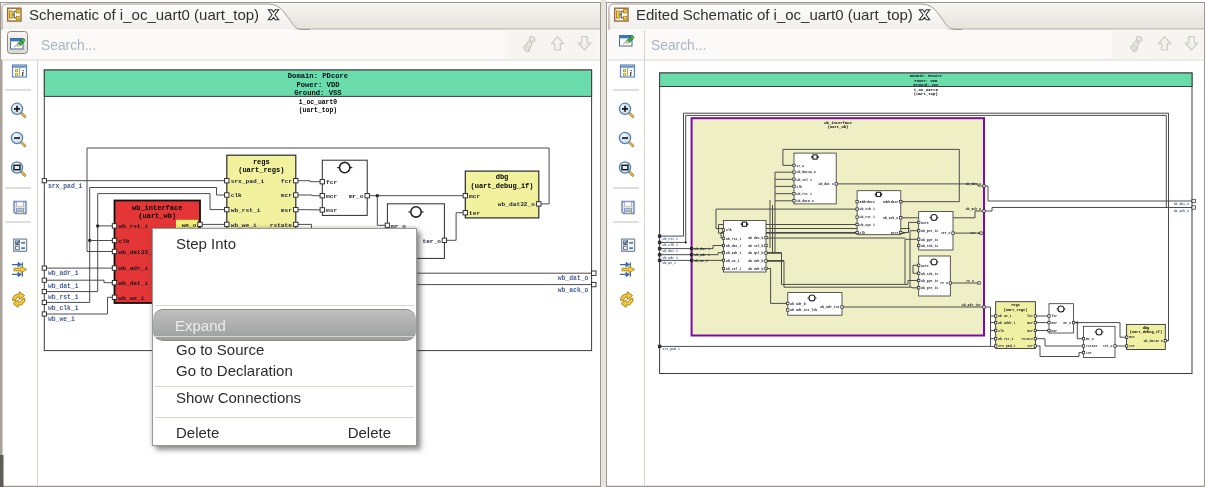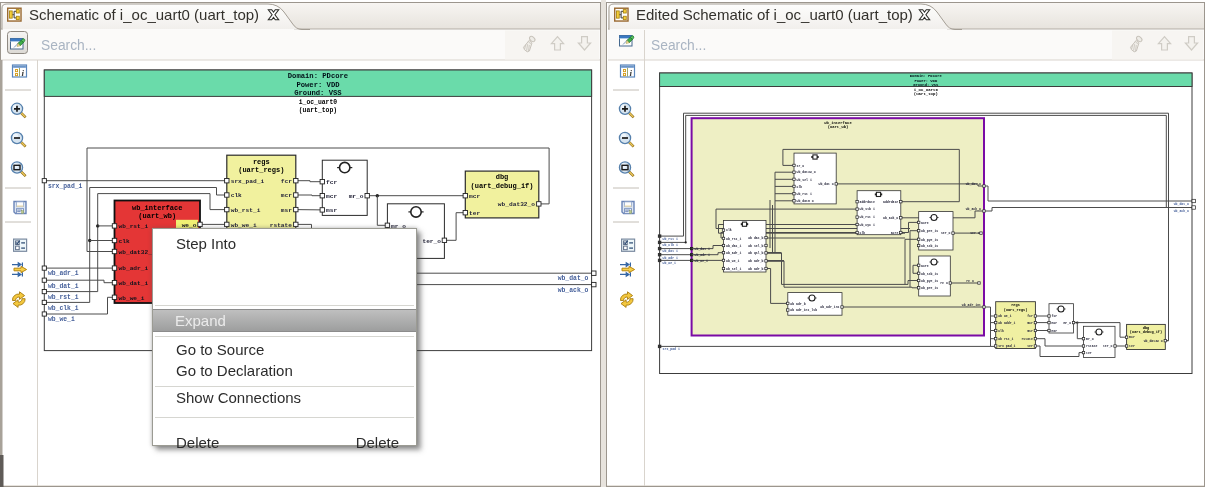--- a/index.html
+++ b/index.html
@@ -1,19 +1,19 @@
 <!DOCTYPE html>
 <html><head><meta charset="utf-8"><style>
 html,body{margin:0;padding:0;width:1205px;height:487px;overflow:hidden;background:#e7e3dd;font-family:"Liberation Sans",sans-serif;}
 #paneL{position:absolute;left:0;top:2;width:601px;height:485px;background:#ffffff;}
 #paneR{position:absolute;left:606px;top:2;width:599px;height:485px;background:#ffffff;}
 svg#ov{position:absolute;left:0;top:0;z-index:5;}
 #menu{position:absolute;left:152px;top:228px;width:265px;height:218px;background:#ffffff;border:1px solid #9b9b93;box-sizing:border-box;z-index:10;box-shadow:4px 4px 5px rgba(60,60,60,.5),0 0 4px rgba(90,90,90,.45);}
-.mi{position:absolute;left:1px;right:1px;height:21.2px;display:flex;align-items:center;justify-content:space-between;padding:0 16px 0 22px;font-size:15px;color:#2c2c2c;}
-.mi.sel{background:linear-gradient(#bfbfbf,#9d9e9e);color:#ebebeb;border-top:1px solid #8c8c8c;border-bottom:1px solid #8c8c8c;height:23px;box-sizing:border-box;left:0;right:0;}
+.mi{position:absolute;left:1px;right:1px;height:21.2px;display:flex;align-items:center;justify-content:space-between;padding:0 24px 0 22px;font-size:15px;color:#2c2c2c;}
+.mi.sel{background:linear-gradient(#bfbfbf,#9d9e9e);color:#ebebeb;border-top:1px solid #8c8c8c;border-bottom:1px solid #8c8c8c;height:32px;box-sizing:border-box;left:0;right:0;border-radius:10px;}
 .sep{position:absolute;left:2px;right:2px;border-top:1px solid #d6d6d1;}
 </style></head><body>
 <div id="paneL"></div>
 <div id="paneR"></div>
 <svg id="ov" width="1205" height="487" viewBox="0 0 1205 487">
 <rect x="44.3" y="70" width="547.3000000000001" height="280.6" fill="none" stroke="#3c3c3c" stroke-width="1"></rect>
 <rect x="44.3" y="70" width="547.3000000000001" height="26.4" fill="#6adbaa" stroke="#3c3c3c" stroke-width="1"></rect>
 <text x="317.95" y="77.6" font-family="Liberation Mono, monospace" font-weight="bold" font-size="7.2" text-anchor="middle" fill="#001018">Domain: PDcore</text>
 <text x="317.95" y="86.6" font-family="Liberation Mono, monospace" font-weight="bold" font-size="7.2" text-anchor="middle" fill="#001018">Power: VDD</text>
 <text x="317.95" y="95.4" font-family="Liberation Mono, monospace" font-weight="bold" font-size="7.2" text-anchor="middle" fill="#001018">Ground: VSS</text>
@@ -621,16 +621,16 @@
       <span>Go to Declaration</span>
     </div>
     <div class="mi" style="top:109.5px">
       <span>Go to Source</span>
     </div>
     <div class="sep" style="top:156.5px"></div>
     <div class="mi" style="top:158px">
       <span>Show Connections</span>
     </div>
     <div class="sep" style="top:187.5px"></div>
-    <div class="mi" style="top:203px">
+    <div class="mi" style="top:193px">
       <span>Delete</span>
       <span>Delete</span>
     </div>
   </div>
 </body></html>

